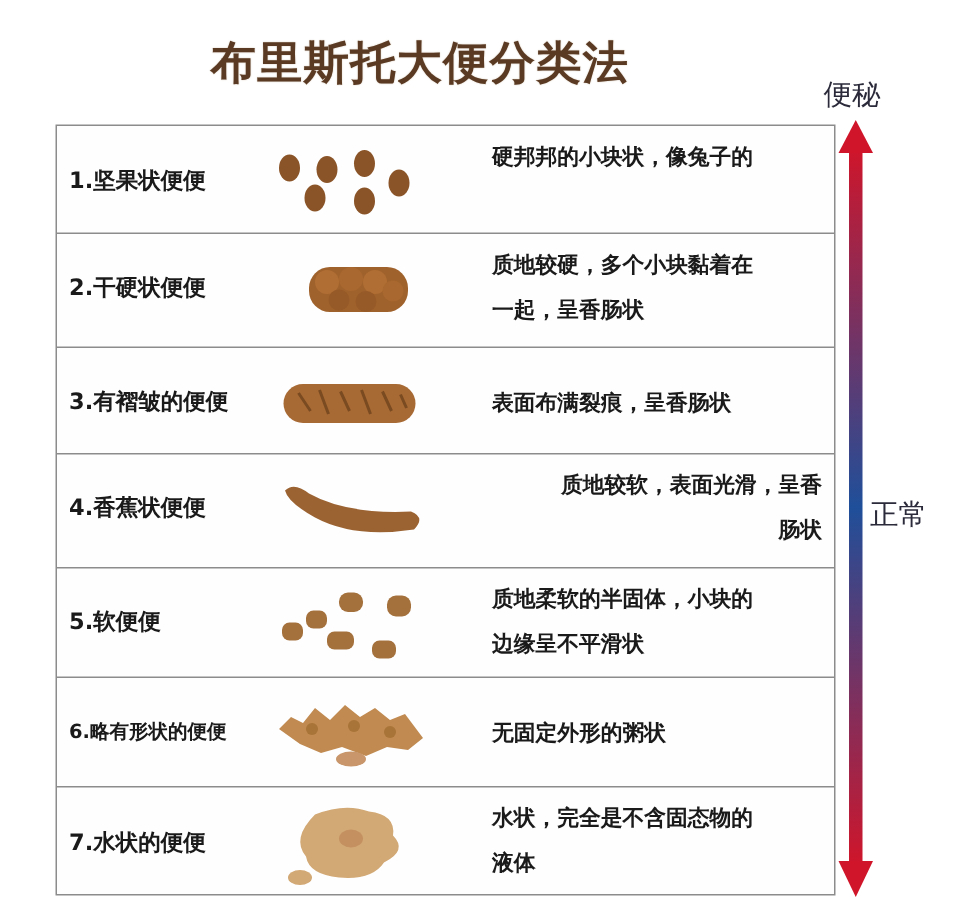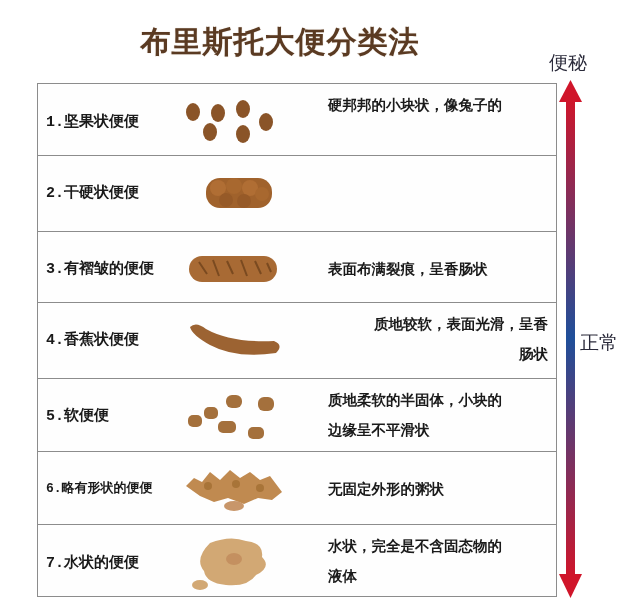--- a/index.html
+++ b/index.html
@@ -16,21 +16,21 @@
     position:absolute; left:37px; top:83px; width:520px; height:514px;
     border:1.5px solid #8c8c8c; background:#fefefe;
   }
   .row {
     position:absolute; left:0; width:100%; height:73.4px;
     border-top:1.5px solid #8c8c8c;
   }
   .row.first { border-top:none; }
   .row-label {
     position:absolute; left:8px; top:50%; transform:translateY(-50%);
-    font-size:15px; font-weight:bold; color:#1a1a1a; white-space:nowrap;font-family:Liberation Mono, monospace;
+    font-size:15px; font-weight:bold; color:#1a1a1a; white-space:nowrap;
   }
   .row-label.small { font-size:13px; }
   .row-desc {
     position:absolute; left:290px; top:6px; width:220px;
     font-size:14.5px; font-weight:bold; line-height:30px; color:#1a1a1a;
   }
   .row-desc.single { top:22px; }
   .stool { position:absolute; }
 
   .arrow-wrap { position:absolute; left:556px; top:78px; width:30px; height:522px; }
@@ -83,20 +83,24 @@
     <div class="row-label">2.干硬状便便</div>
     <svg class="stool" style="left:166px; top:18px;" width="72" height="40">
       <rect x="2" y="4" width="66" height="30" rx="14" fill="#a0622c"></rect>
       <circle cx="14" cy="14" r="8" fill="#b06e34"></circle>
       <circle cx="30" cy="12" r="8" fill="#a8682f"></circle>
       <circle cx="46" cy="14" r="8" fill="#b06e34"></circle>
       <circle cx="58" cy="20" r="7" fill="#a8682f"></circle>
       <circle cx="22" cy="26" r="7" fill="#965a28"></circle>
       <circle cx="40" cy="27" r="7" fill="#965a28"></circle>
     </svg>
+    <div class="row-desc">
+      <div>质地较硬，多个小块黏着在</div>
+      <div>一起，呈香肠状</div>
+    </div>
   </div>
 
   <div class="row" style="top:146.8px;">
     <div class="row-label">3.有褶皱的便便</div>
     <svg class="stool" style="left:149px; top:20px;" width="94" height="36">
       <rect x="2" y="4" width="88" height="26" rx="13" fill="#a86a34"></rect>
       <path d="M12 10 L20 22 M26 8 L32 24 M40 9 L46 22 M54 8 L60 24 M68 9 L74 22 M80 11 L84 20" stroke="#7a4a20" stroke-width="2" fill="none"></path>
     </svg>
     <div class="row-desc single">
       <div>表面布满裂痕，呈香肠状</div>

